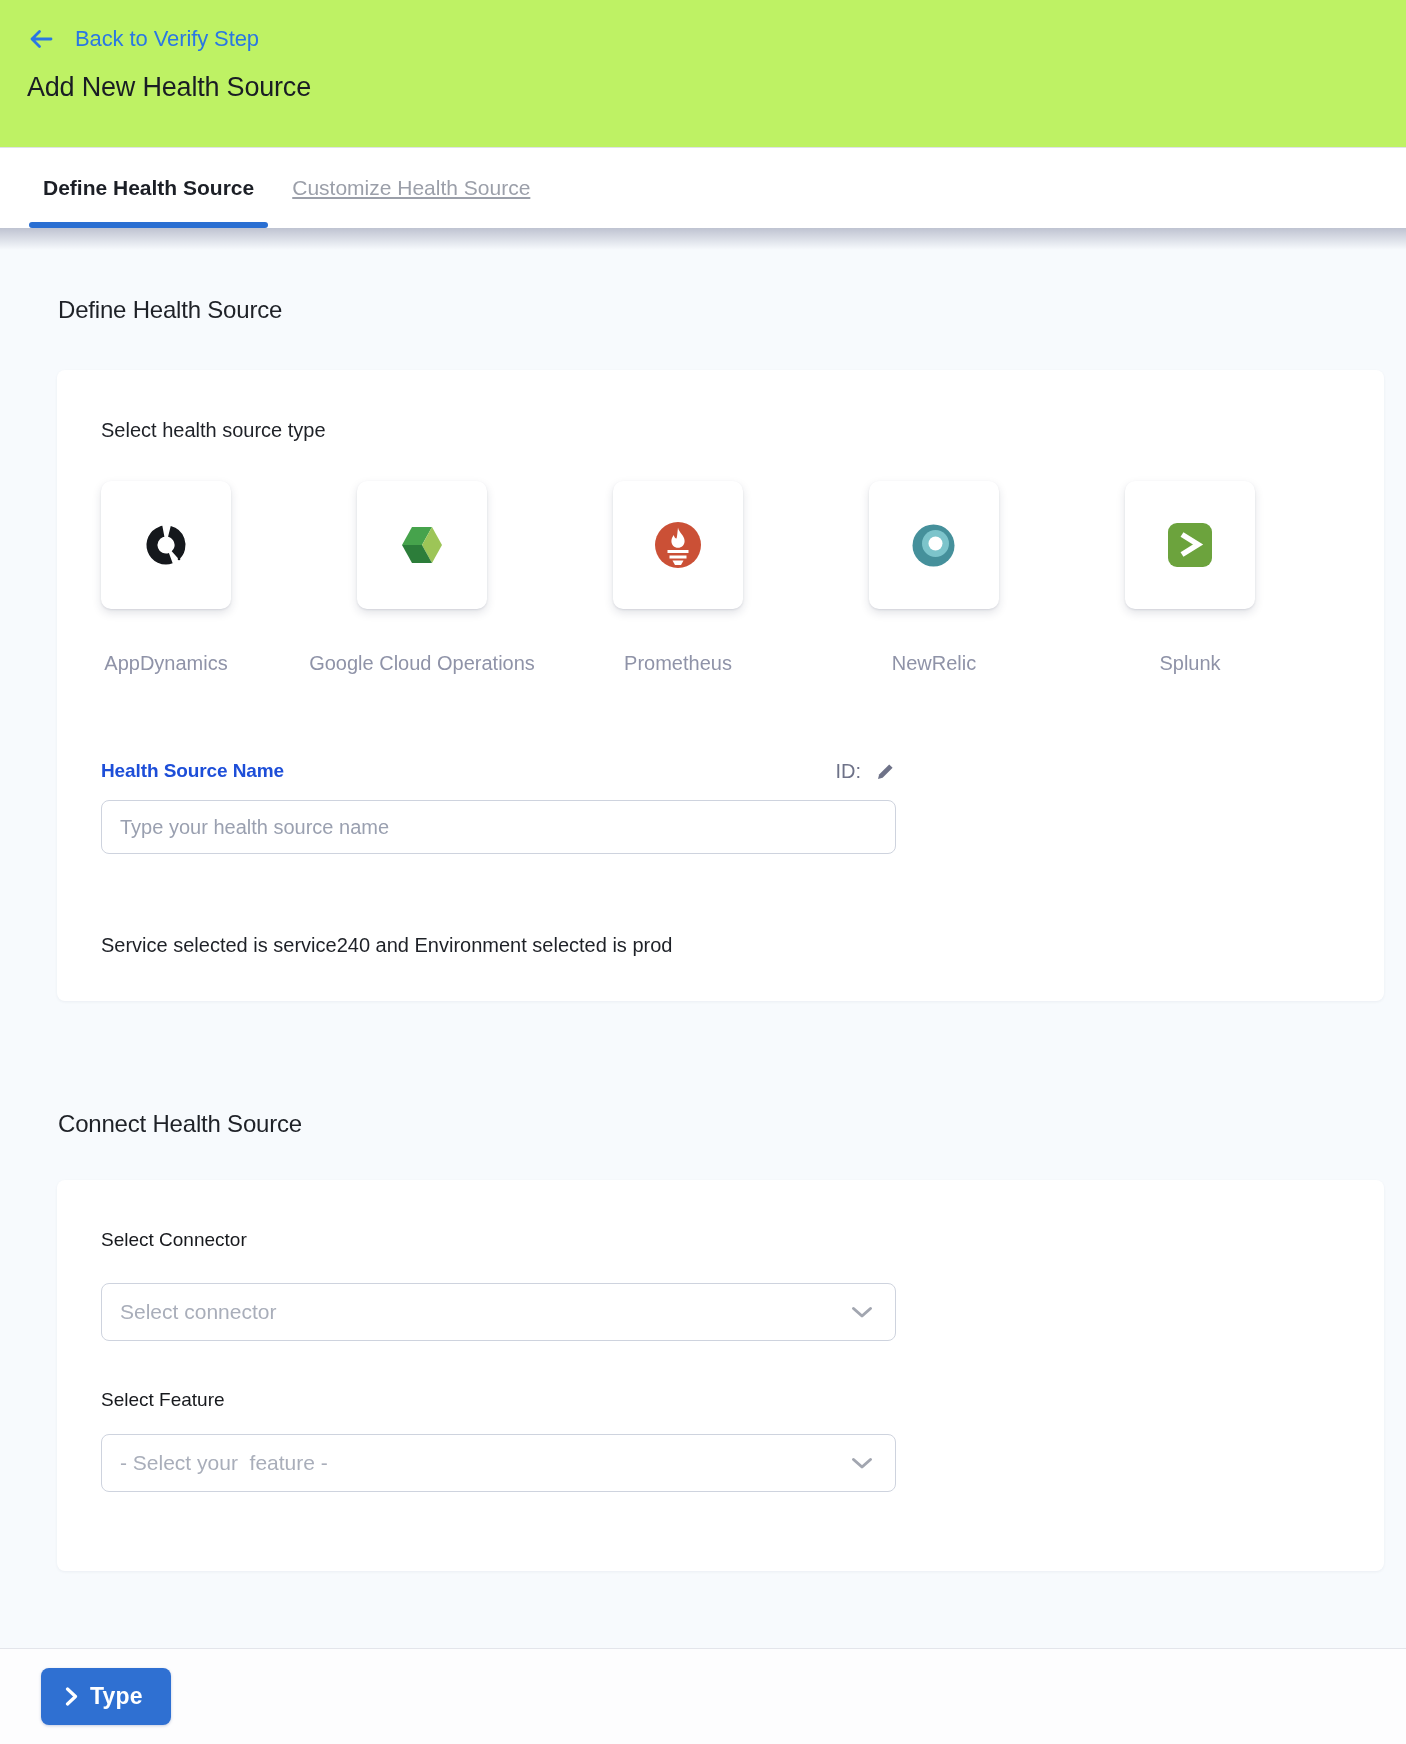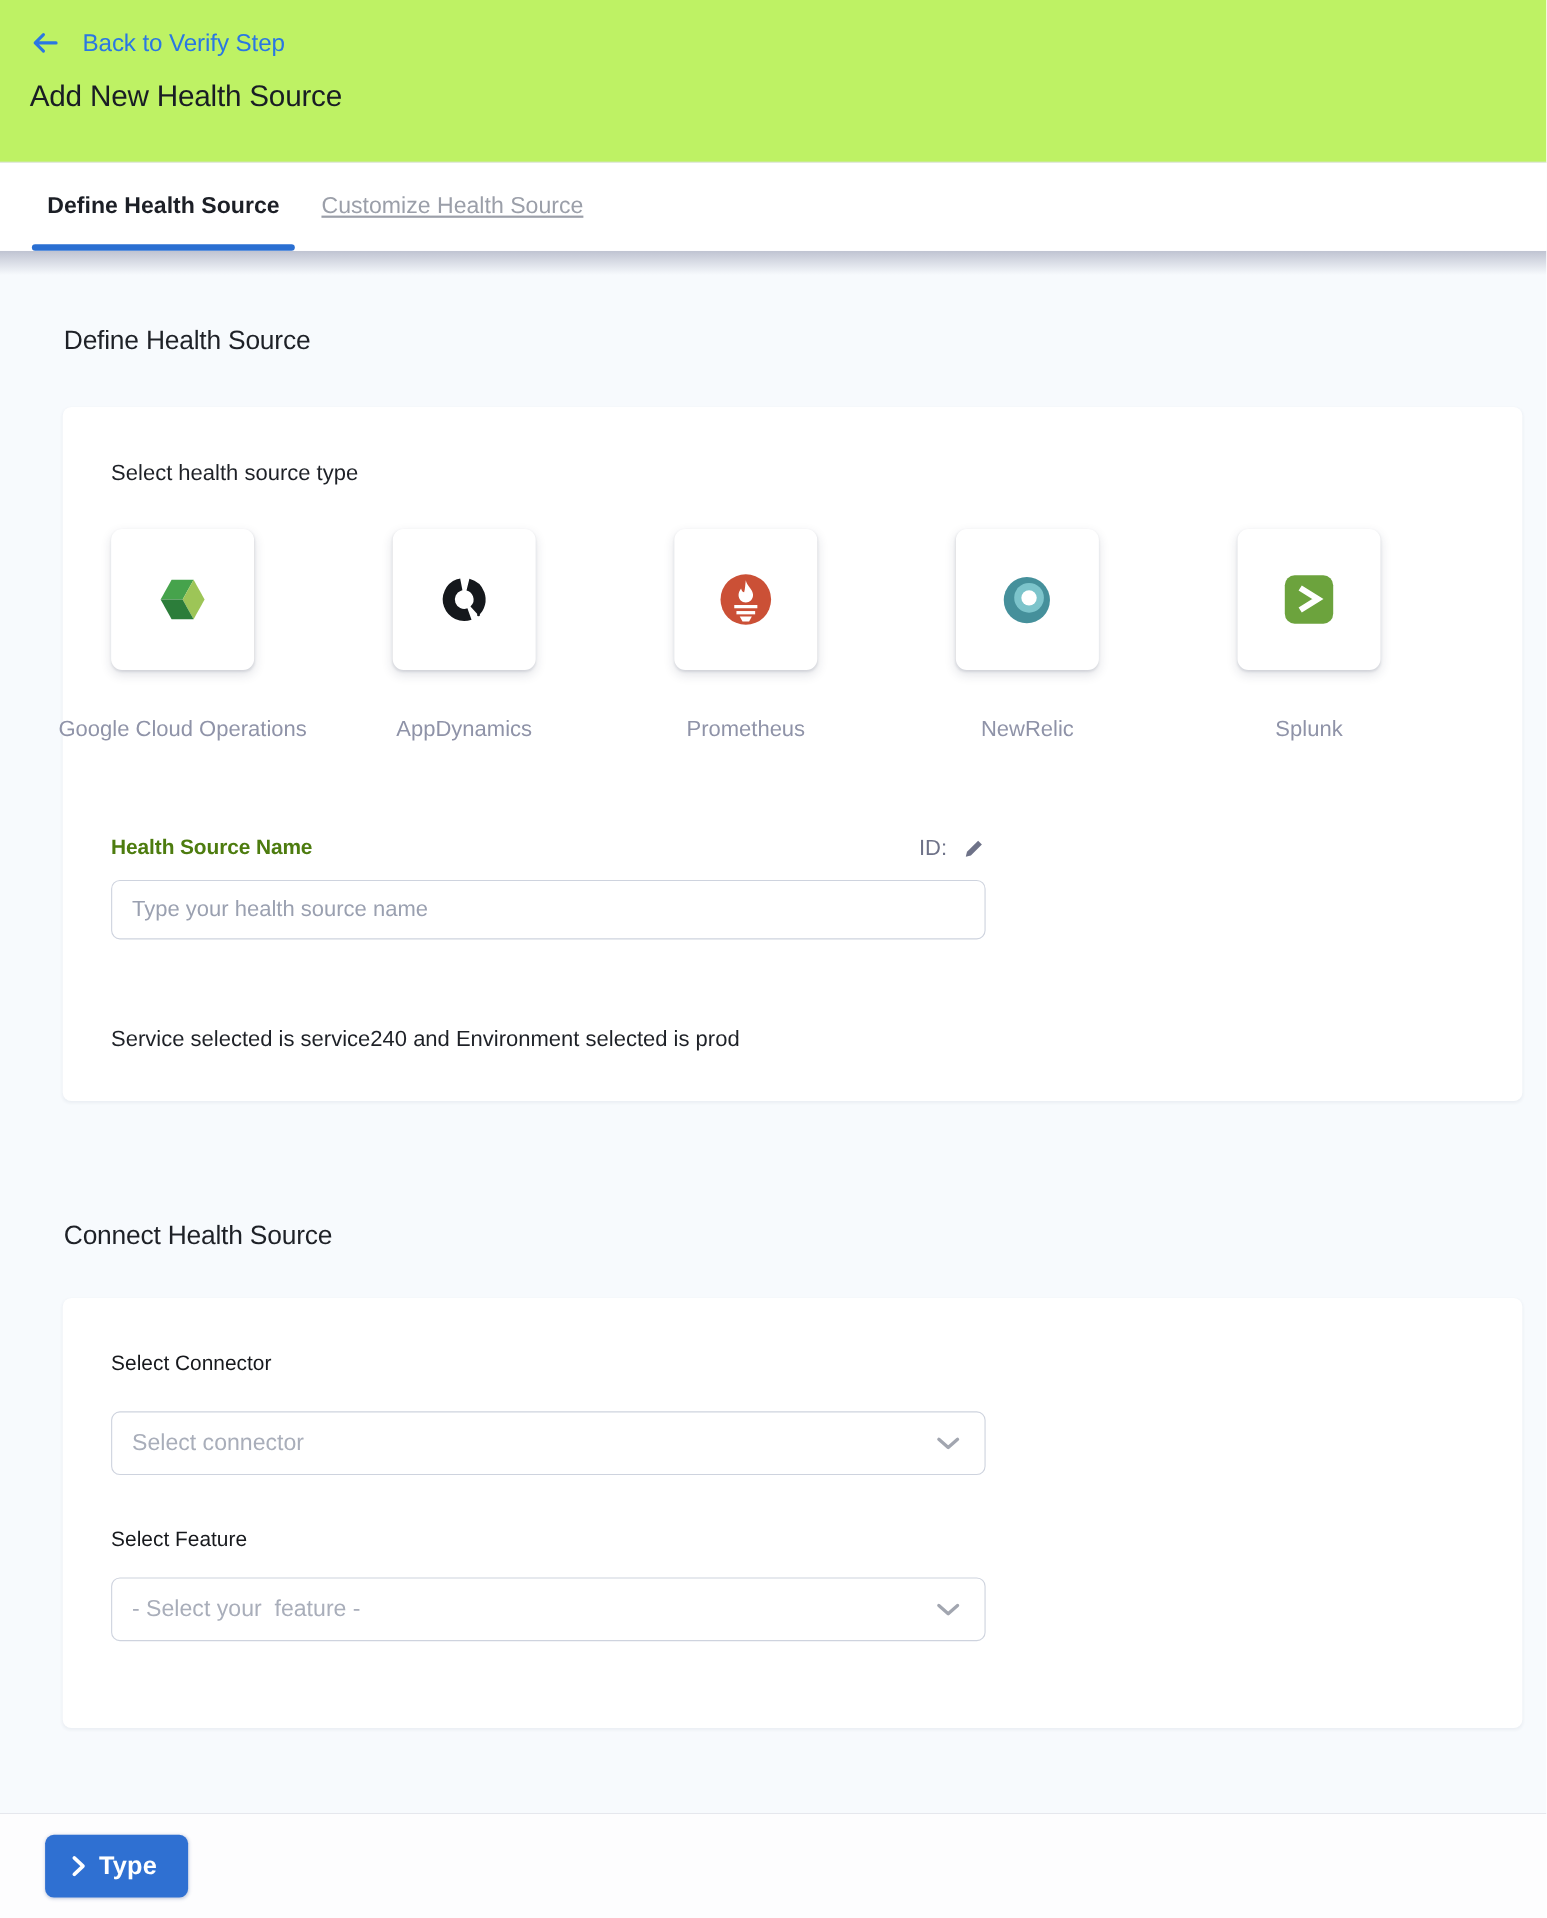--- a/index.html
+++ b/index.html
@@ -39,21 +39,21 @@
   .hs-row { display: flex; margin-top: 39px; }
   .hs-item { width: 130px; margin-right: 126px; display: flex; flex-direction: column; align-items: center; cursor: pointer; }
   .hs-item:last-child { margin-right: 0; }
   .hs-card { width: 130px; height: 128px; background: #fff; border-radius: 10px;
       box-shadow: 0 1px 2px rgba(30,40,70,0.10), 0 4px 10px rgba(30,40,70,0.13);
       display: flex; align-items: center; justify-content: center; }
   .hs-label { margin-top: 41px; font-size: 20px; color: #8f93a8; white-space: nowrap; height: 26px; line-height: 26px; }
 
   
   .name-row { display: flex; justify-content: space-between; align-items: center; width: 795px; margin-top: 82px; height: 26px; }
-  .name-label { font-size: 19px; font-weight: 700; color: #4d7c0f; letter-spacing: -0.1px; }
+  .name-label { font-size: 19px; font-weight: 700; color: #1d4ed8; letter-spacing: -0.1px; }
   .id-wrap { display: flex; align-items: center; gap: 14px; }
   .id-label { font-size: 20px; color: #6e7288; }
   .edit-btn { background: none; border: none; cursor: pointer; display: flex; align-items: center; padding: 0; }
   .text-input { margin-top: 16px; width: 795px; height: 54px; border: 1px solid #ced3de; border-radius: 8px;
       padding: 0 18px; font-size: 20px; font-family: "Liberation Sans", sans-serif; color: #1e2127; background: #fff; outline: none; }
   .text-input::placeholder { color: #9aa0b0; }
 
   .service-note { margin-top: 78px; font-size: 20px; color: #1e2127; height: 26px; line-height: 26px; }
 
   
@@ -96,36 +96,36 @@
     <div class="section-heading sh1">Define Health Source</div>
 
     <div class="card card1">
       <div class="small-label">Select health source type</div>
 
       <div class="hs-row">
 
         <div class="hs-item">
           <div class="hs-card">
             <svg width="48" height="48" viewBox="0 0 48 48">
+              <circle cx="24" cy="24" r="14" fill="none" stroke="#15181c" stroke-width="11" stroke-dasharray="46 6 30 6" transform="rotate(70 24 24)"></circle>
+              <circle cx="37" cy="38" r="1.3" fill="#15181c"></circle>
+            </svg>
+          </div>
+          <div class="hs-label">AppDynamics</div>
+        </div>
+
+        <div class="hs-item">
+          <div class="hs-card">
+            <svg width="48" height="48" viewBox="0 0 48 48">
               <polygon points="14,6 34,6 24,24 4,24" fill="#46a34c"></polygon>
               <polygon points="34,6 44,24 34,42 24,24" fill="#9dc557"></polygon>
               <polygon points="4,24 24,24 34,42 14,42" fill="#2c7d3a"></polygon>
             </svg>
           </div>
           <div class="hs-label">Google Cloud Operations</div>
-        </div>
-
-        <div class="hs-item">
-          <div class="hs-card">
-            <svg width="48" height="48" viewBox="0 0 48 48">
-              <circle cx="24" cy="24" r="14" fill="none" stroke="#15181c" stroke-width="11" stroke-dasharray="46 6 30 6" transform="rotate(70 24 24)"></circle>
-              <circle cx="37" cy="38" r="1.3" fill="#15181c"></circle>
-            </svg>
-          </div>
-          <div class="hs-label">AppDynamics</div>
         </div>
 
         <div class="hs-item">
           <div class="hs-card">
             <svg width="48" height="48" viewBox="0 0 48 48">
               <circle cx="24" cy="24" r="23" fill="#cb5036"></circle>
               <path fill="#ffffff" d="M24 6.5c0.6 4.6 6.6 8.2 6.6 13.5 0 4-3 6.8-6.6 6.8s-6.6-2.8-6.6-6.8c0-2.4 1.1-4.3 2.3-6.1 0.5 2 1.5 3.3 2.8 3.5 0.9-2.7 0.9-6.6 1.5-10.9z"></path>
               <polygon fill="#ffffff" points="13.5,29 34.5,29 34.5,32 13.5,32"></polygon>
               <rect x="15.5" y="34.5" width="17" height="3" fill="#ffffff"></rect>
               <polygon fill="#ffffff" points="18.5,39.5 29.5,39.5 27,44 21,44"></polygon>

